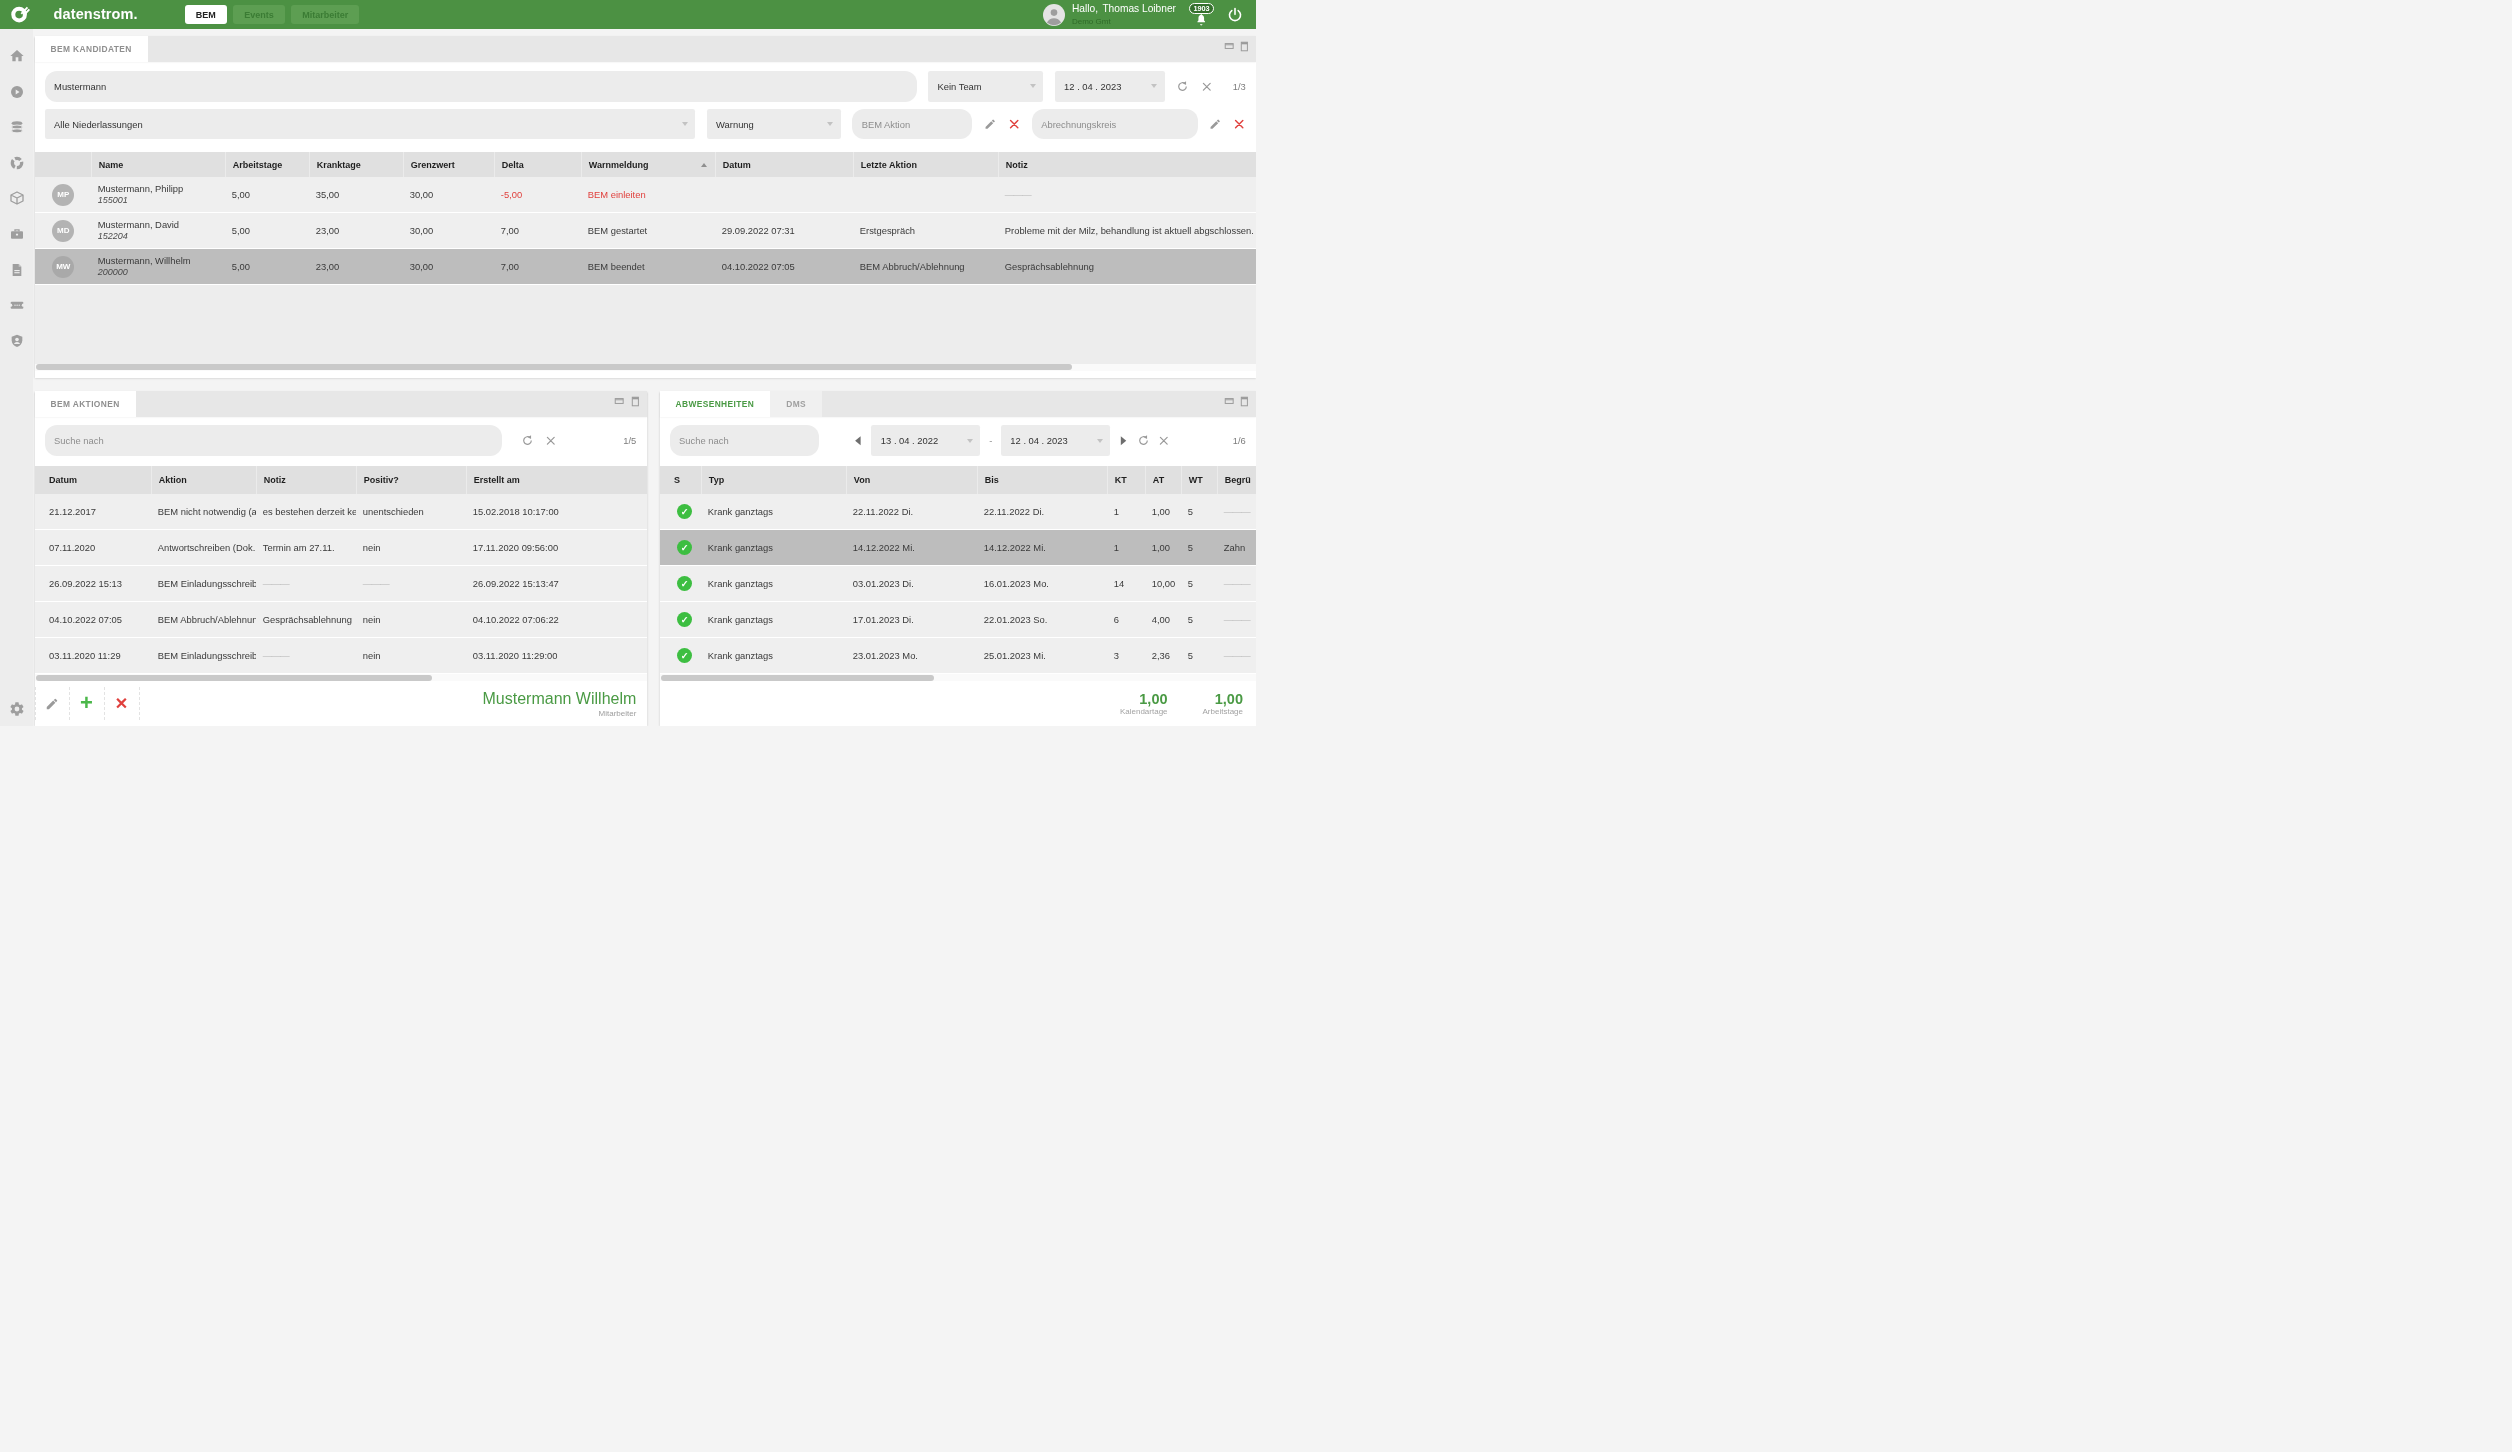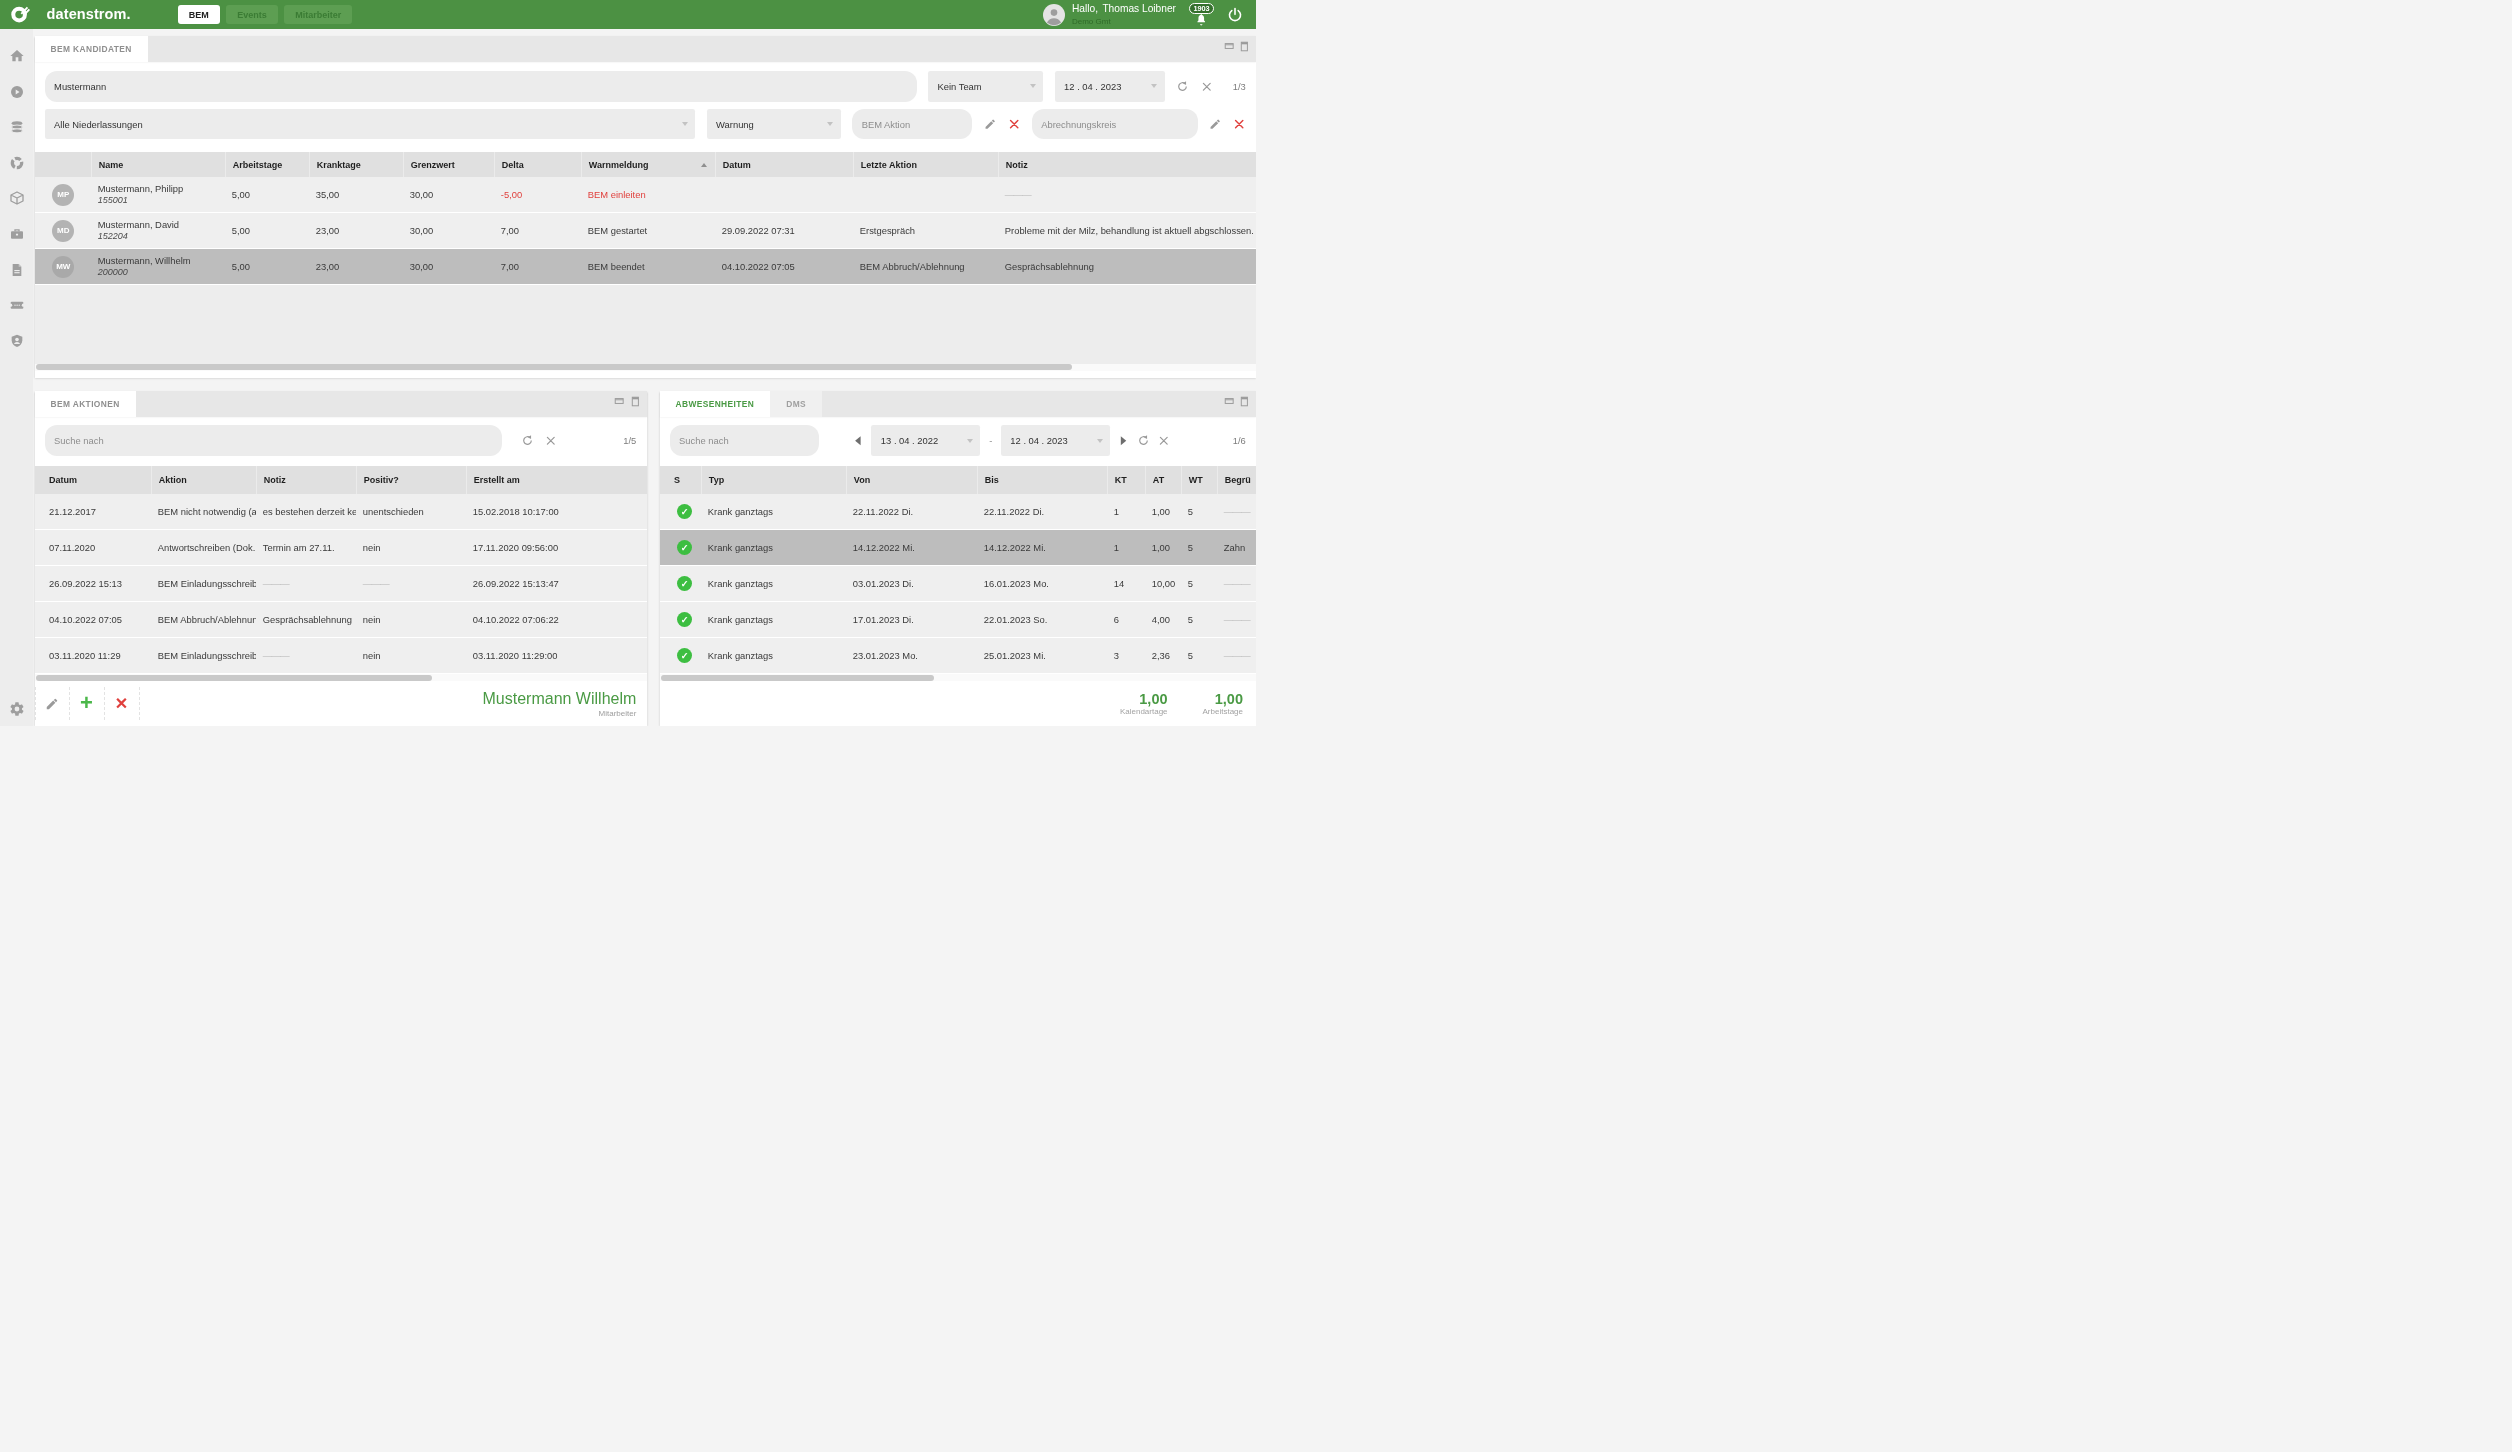--- a/index.html
+++ b/index.html
@@ -4,21 +4,21 @@
 <style>
   * { box-sizing: border-box; }
   html,body { margin:0; padding:0; }
   body {
     width:1256px; height:726px; overflow:hidden;
     font-family:"Liberation Sans", sans-serif;
     background:#f4f4f4; color:#333;
   }
   
   .topbar { height:29px; background:#4c9143; display:flex; align-items:center; padding:0 13px 0 10.2px; }
-  .brand { display:flex; align-items:center; gap:16px; }
+  .brand { display:flex; align-items:center; gap:23px; }
   .brand-text { color:#fff; font-size:14.5px; font-weight:bold; letter-spacing:0.1px; }
   .nav-tabs { display:flex; gap:6.5px; margin-left:47px; }
   .nav-tab { height:19.6px; padding:0 11px; border-radius:2.9px; display:flex; align-items:center;
              font-size:9px; font-weight:bold; background:#5d9e52; color:#3b7c34; cursor:pointer; }
   .nav-tab.active { background:#fff; color:#222; }
   .top-right { margin-left:auto; display:flex; align-items:center; gap:13px; }
   .user-block { display:flex; align-items:center; gap:7.3px; }
   .user-texts { line-height:1.15; }
   .user-line1 { color:#fff; font-size:10.2px; }
   .user-line1 .uname { margin-left:4.4px; }

